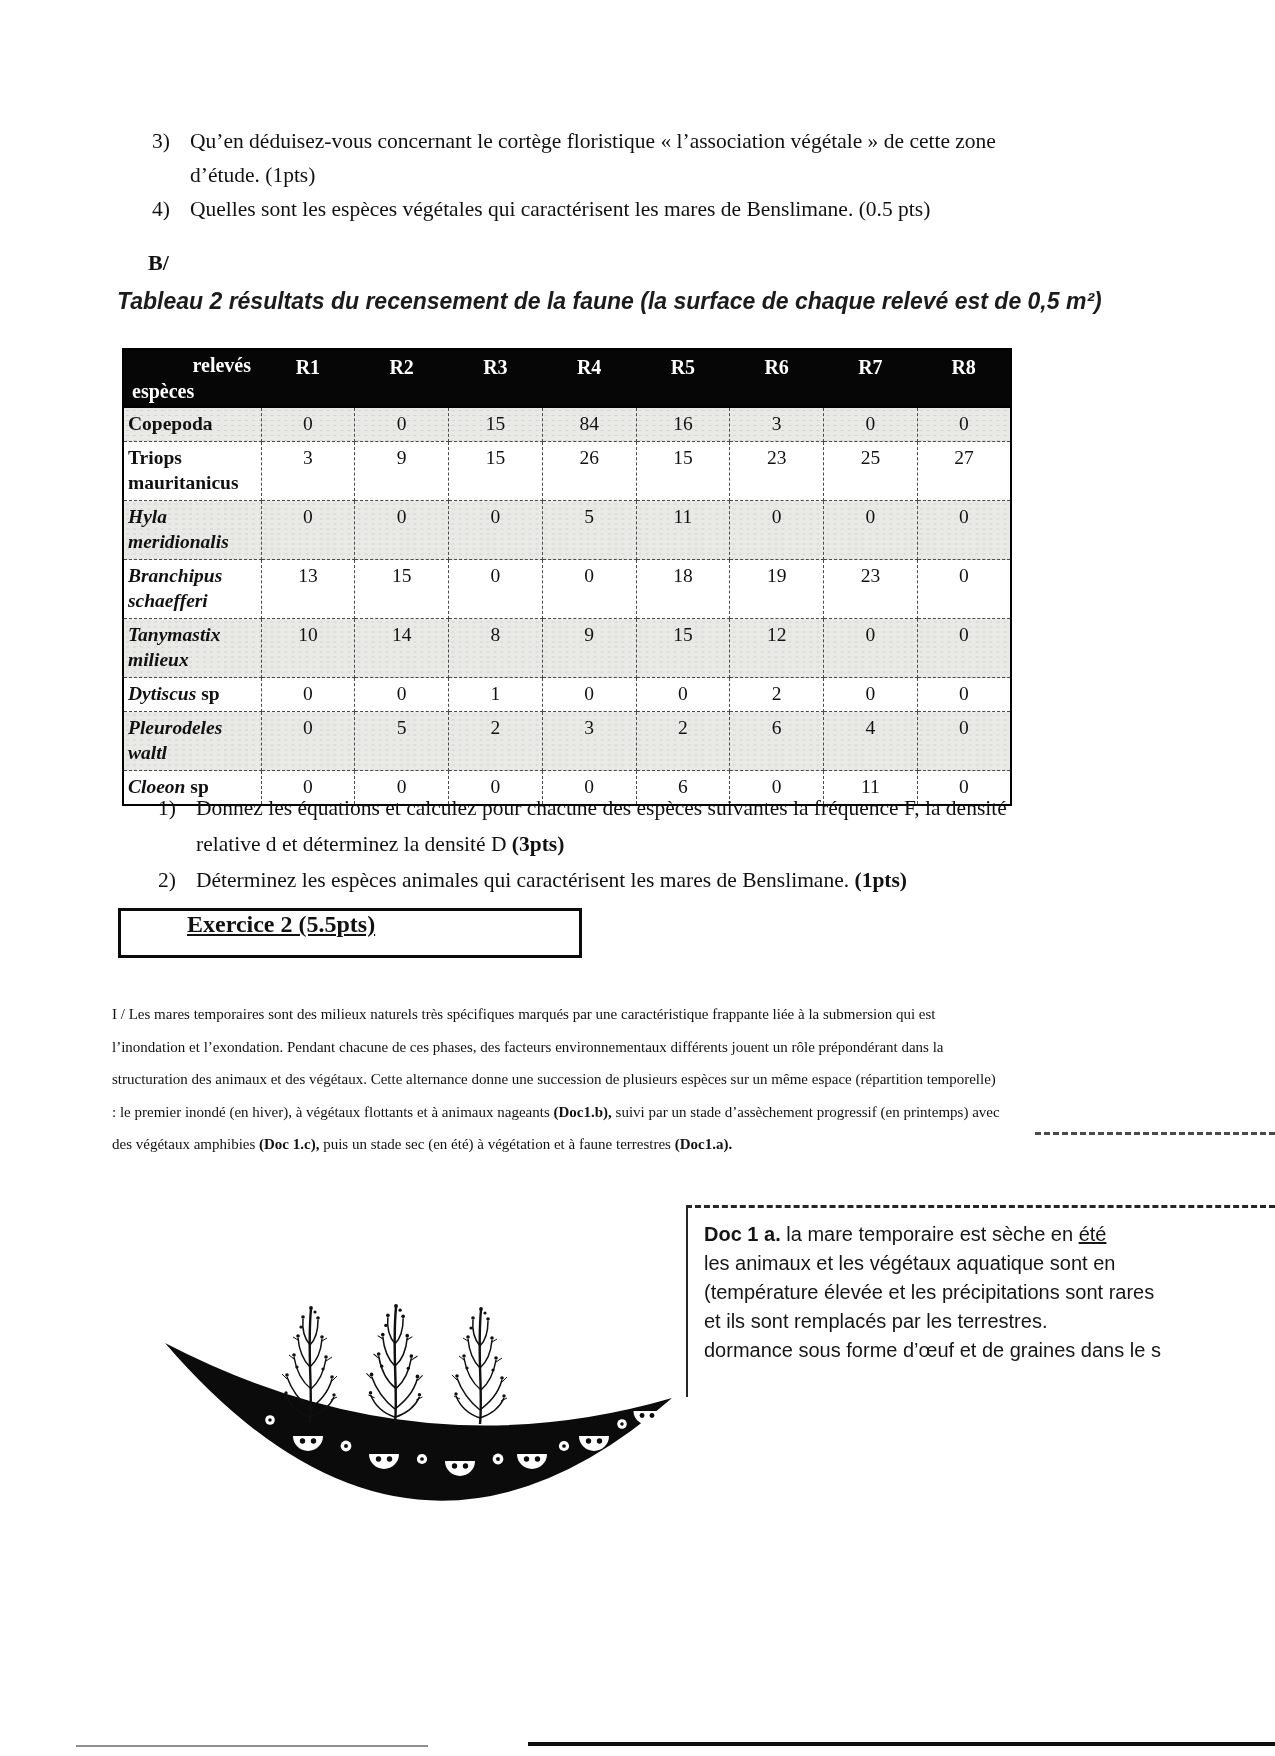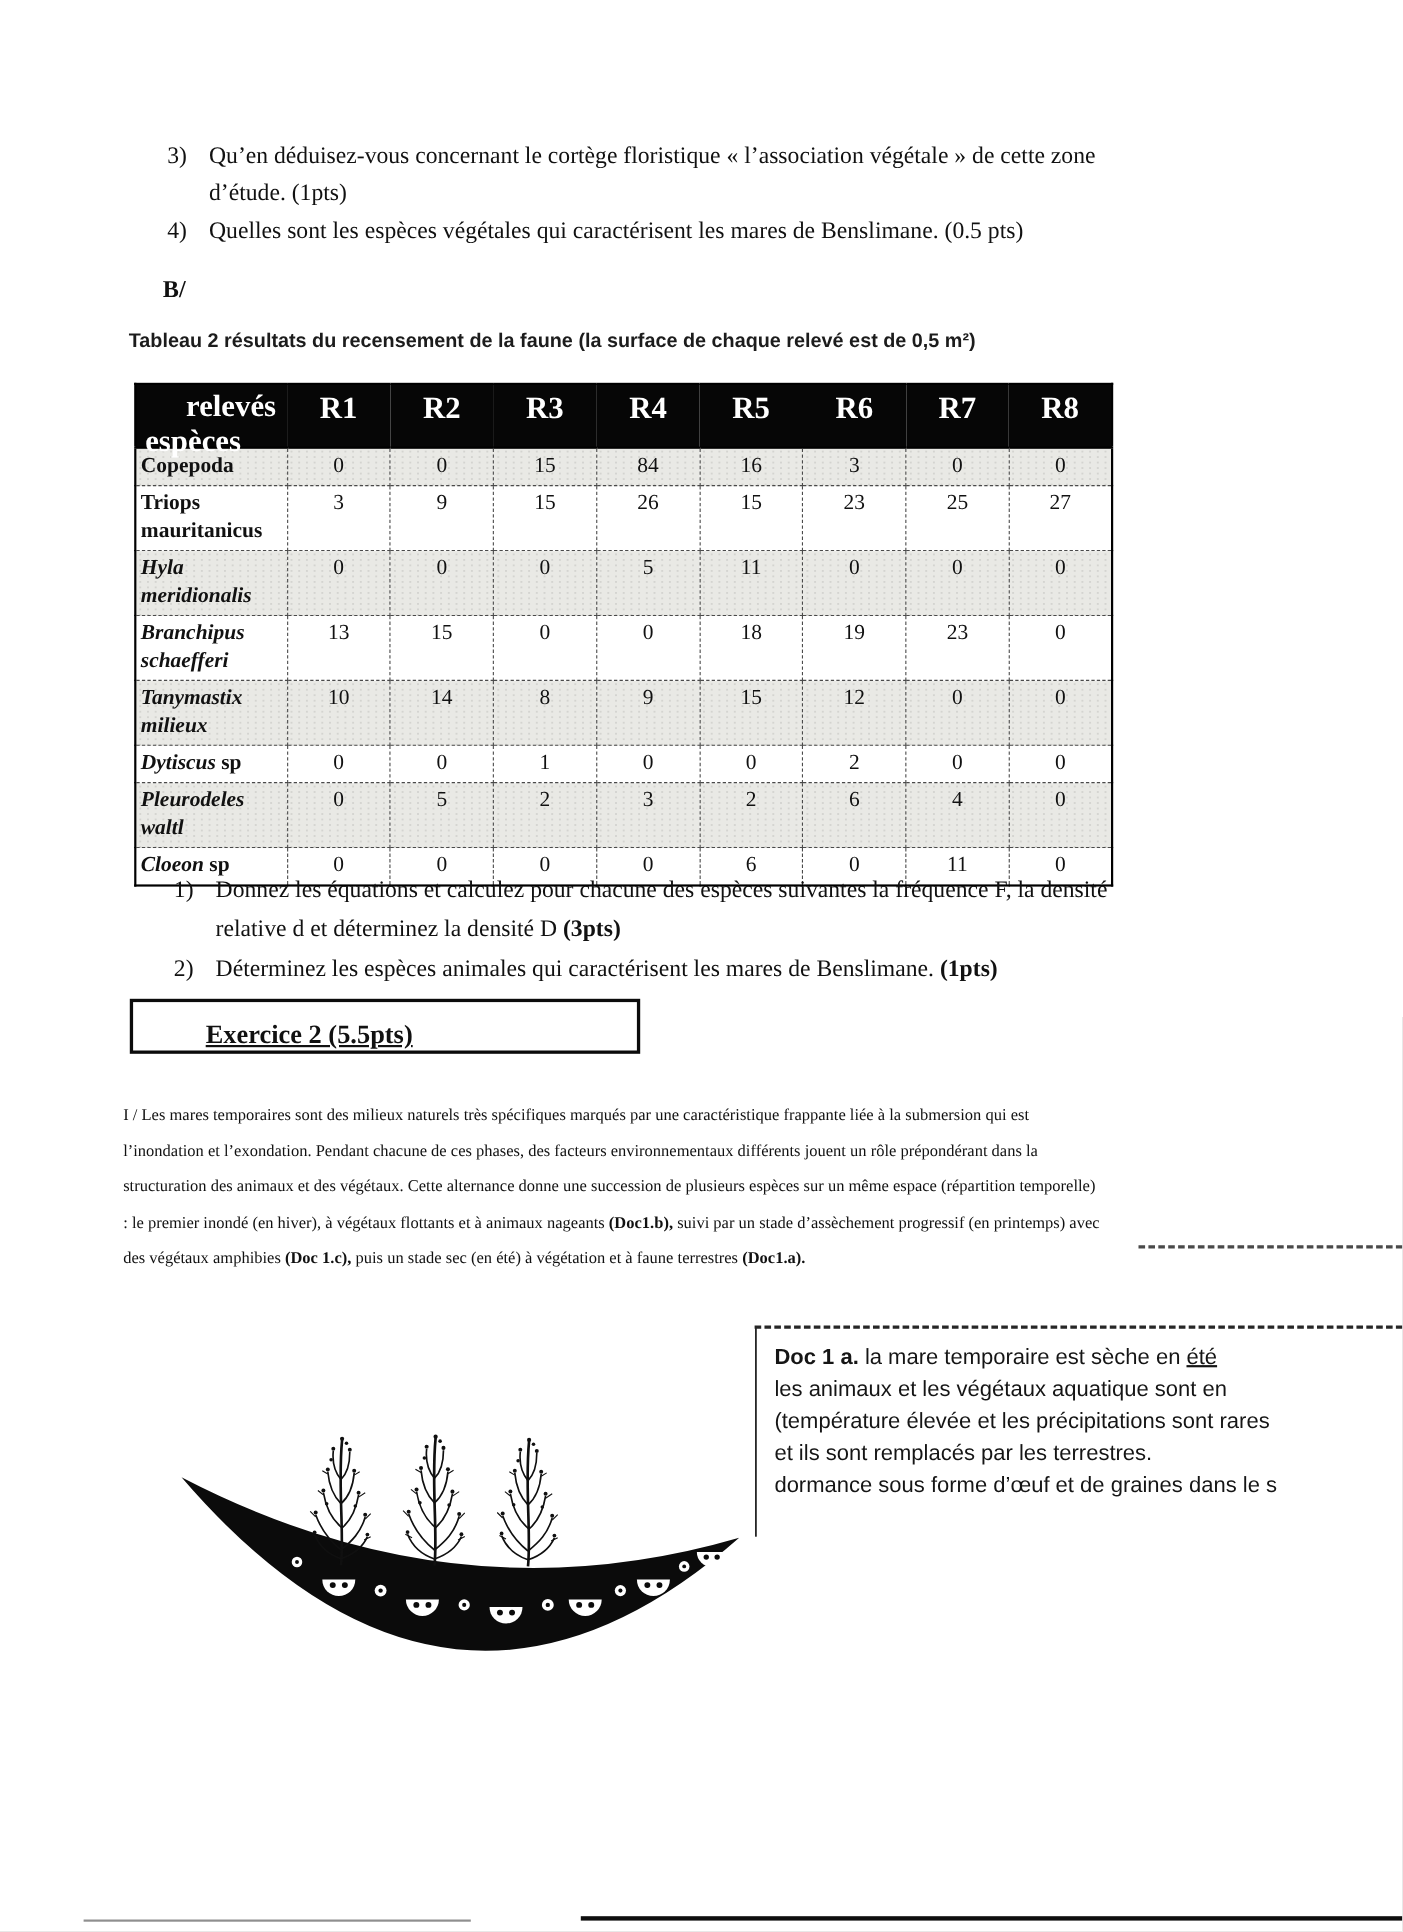--- a/index.html
+++ b/index.html
@@ -13,27 +13,27 @@
     overflow:hidden;
   }
   
   .qa-block{position:absolute;left:152px;top:124px;font-size:21.5px;line-height:34px;}
   .q-item{display:flex;}
   .q-num{width:38px;flex-shrink:0;}
   .qa-block .q-text{width:848px;}
   
   .section-b{position:absolute;left:148px;top:250px;font-size:22px;font-weight:bold;}
   
-  .caption{position:absolute;left:117px;top:299px;
-    font-family:"Liberation Sans", sans-serif;font-weight:600;
-    font-size:18px;color:#1c1c1c;}
+  .caption{position:absolute;left:117px;top:288px;
+    font-family:"Liberation Sans", sans-serif;font-style:italic;font-weight:600;
+    font-size:23px;color:#1c1c1c;}
   .table-wrap{position:absolute;left:122px;top:348px;}
   table.fauna{border-collapse:collapse;table-layout:fixed;width:890px;border:2.5px solid #000;}
   table.fauna thead th{
-    background:#060606;color:#fff;font-size:28px;font-weight:bold;
+    background:#060606;color:#fff;font-size:20px;font-weight:bold;
     vertical-align:top;text-align:center;padding:6px 0 2px 0;border:none;
   }
   th.corner{padding:0 !important;}
   .corner-inner{display:flex;flex-direction:column;justify-content:space-between;height:56px;}
   .corner-inner .releves{text-align:right;padding:4px 10px 0 0;}
   .corner-inner .especes{text-align:left;padding:0 0 3px 8px;}
   table.fauna tbody td{
     border:1px dashed #4a4a4a;vertical-align:top;
     padding:3px 4px 5px 4px;line-height:25px;font-size:19.5px;
   }
@@ -48,21 +48,21 @@
     background-size:7px 5px;
   }
   
   .qb-block{position:absolute;left:158px;top:790px;font-size:21.5px;line-height:36px;}
   .qb-block .q-text{width:822px;}
   .pts{font-weight:bold;}
   
   .exercise-box{
     position:absolute;left:118px;top:908px;width:464px;height:50px;
     border:3px solid #0b0b0b;box-sizing:border-box;
-    display:flex;align-items:flex-end;
+    display:flex;align-items:flex-start;
   }
   .exercise-title{font-size:24px;font-weight:bold;text-decoration:underline;margin-left:66px;}
   
   .para{position:absolute;left:112px;top:998px;width:888px;font-size:15px;line-height:32.5px;}
   .b{font-weight:bold;}
   
   .dash-top-right{position:absolute;left:1035px;top:1132px;width:240px;height:0;
     border-top:3px dashed #4a4a4a;}
   .doc-box{
     position:absolute;left:686px;top:1205px;width:589px;min-height:192px;

